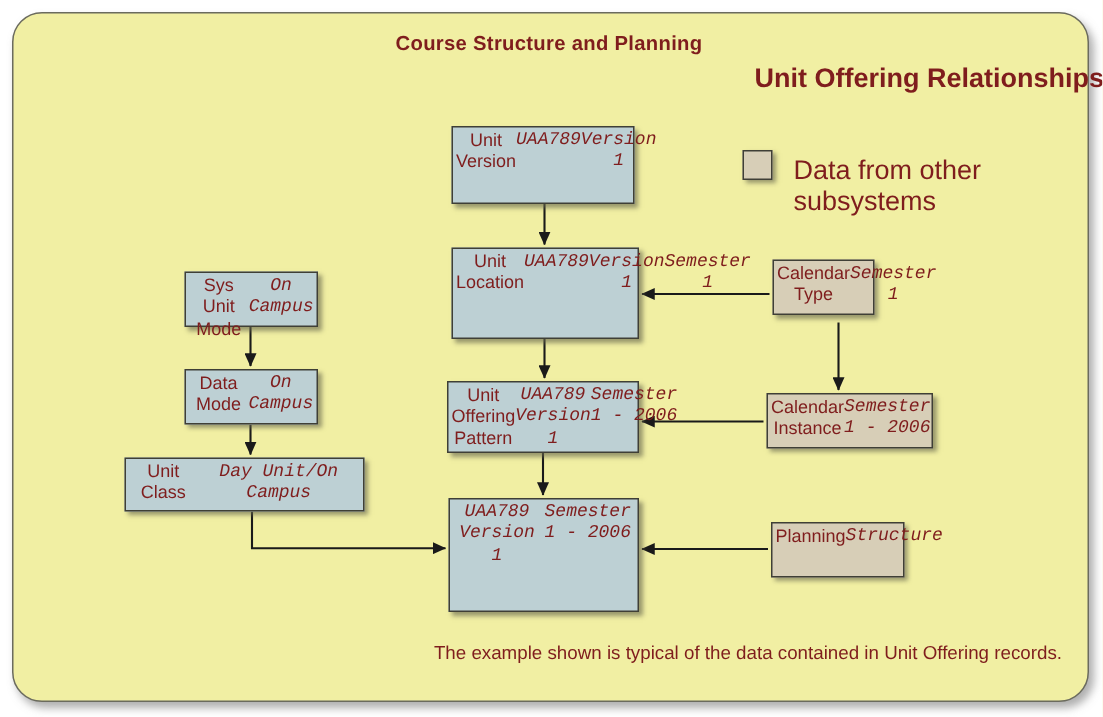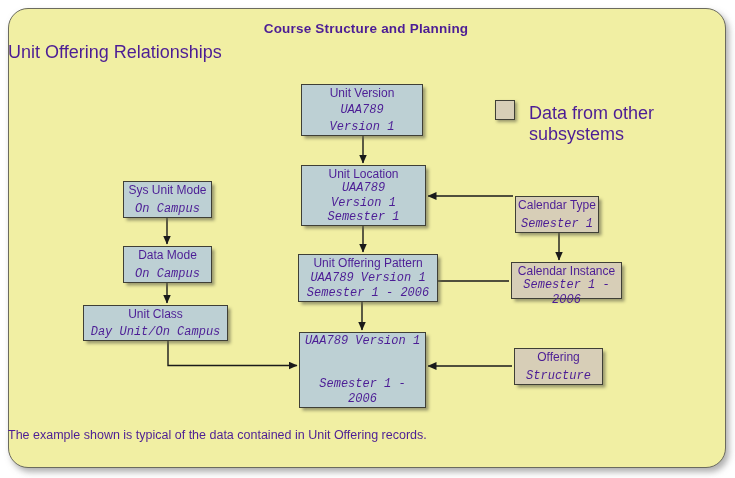--- a/index.html
+++ b/index.html
@@ -1,53 +1,53 @@
 <!DOCTYPE html>
 <html><head>
 <meta charset="utf-8">
 <style>
   html,body{margin:0;padding:0;background:#ffffff;}
   #stage{
     position:relative;width:735px;height:478px;overflow:hidden;
-    font-family:"Liberation Sans","DejaVu Sans",sans-serif;color:#4c1d95;
+    font-family:"Liberation Sans","DejaVu Sans",sans-serif;color:#7f1d1d;
     background:#ffffff;
   }
   .canvas{
     position:absolute;left:8px;top:8px;width:716px;height:458px;
     background:#F1EFA3;border:1px solid #6b6b5e;border-radius:20px;
     box-shadow:3px 4px 6px rgba(110,110,110,0.55);
   }
   .supertitle{
     position:absolute;left:8px;top:21px;width:716px;text-align:center;
     font-size:13.5px;font-weight:bold;letter-spacing:.2px;
   }
   .title{
-    position:absolute;left:8px;top:42px;width:728px;text-align:left;
-    font-size:18px;font-weight:normal;
+    position:absolute;left:8px;top:42px;width:728px;text-align:right;
+    font-size:18px;font-weight:bold;
   }
   .node{
     position:absolute;box-sizing:border-box;
     border:1px solid #3f3f36;
     box-shadow:2.5px 2.5px 3px rgba(105,105,78,0.65);
-    display:flex;flex-direction:column;justify-content:space-between;
+    display:flex;justify-content:space-between;
     text-align:center;font-size:12px;line-height:14.4px;padding:1px 2px;
   }
   .node.record{background:#BDD0D4;}
   .node.subsystem{background:#D7CEB7;}
   .ndetail{font-style:italic;font-family:Liberation Mono, monospace;}
   .arrows{position:absolute;left:0;top:0;pointer-events:none;}
   .conn{stroke:#1a1a1a;stroke-width:1.4;fill:none;}
   .legend-swatch{
     position:absolute;left:495px;top:100px;width:18px;height:18px;
     background:#D7CEB7;border:1px solid #3f3f36;
     box-shadow:2px 2px 3px rgba(105,105,78,0.65);
   }
   .legend-label{position:absolute;left:529px;top:103px;font-size:18px;}
   .footnote{
-    position:absolute;left:8px;top:428px;width:700px;text-align:left;
+    position:absolute;left:8px;top:428px;width:700px;text-align:right;
     font-size:12.5px;
   }
 </style>
 </head>
 <body>
 
 <div id="stage">
   <div class="canvas"></div>
 
   <div class="supertitle">Course Structure and Planning</div>
@@ -77,58 +77,58 @@
     <div class="ndetail">Version 1</div>
   </div>
 
   <div class="node record" style="left:301px;top:165px;width:125px;height:61px">
     <div class="ntitle">Unit Location</div>
     <div class="ndetail">UAA789</div>
     <div class="ndetail">Version 1</div>
     <div class="ndetail">Semester 1</div>
   </div>
 
-  <div class="node record" style="left:298px;top:254px;width:140px;height:48px">
+  <div class="node record" style="left:298px;top:254px;width:128px;height:48px">
     <div class="ntitle">Unit Offering Pattern</div>
     <div class="ndetail">UAA789 Version 1</div>
     <div class="ndetail">Semester 1 - 2006</div>
   </div>
 
   <div class="node record" style="left:299px;top:332px;width:127px;height:76px">
     <div class="ndetail">UAA789 Version 1</div>
     <div class="ndetail">Semester 1 - 2006</div>
   </div>
 
   <div class="node record" style="left:123px;top:181px;width:89px;height:37px">
     <div class="ntitle">Sys Unit Mode</div>
     <div class="ndetail">On Campus</div>
   </div>
 
   <div class="node record" style="left:123px;top:246px;width:89px;height:37px">
     <div class="ntitle">Data Mode</div>
     <div class="ndetail">On Campus</div>
   </div>
 
-  <div class="node record" style="left:83px;top:305px;width:145px;height:36px">
+  <div class="node record" style="left:83px;top:305px;width:160px;height:36px">
     <div class="ntitle">Unit Class</div>
     <div class="ndetail">Day Unit/On Campus</div>
   </div>
 
-  <div class="node subsystem" style="left:515px;top:196px;width:84px;height:37px">
+  <div class="node subsystem" style="left:515px;top:173px;width:68px;height:37px">
     <div class="ntitle">Calendar Type</div>
     <div class="ndetail">Semester 1</div>
   </div>
 
   <div class="node subsystem" style="left:511px;top:262px;width:111px;height:37px">
     <div class="ntitle">Calendar Instance</div>
     <div class="ndetail">Semester 1 - 2006</div>
   </div>
 
   <div class="node subsystem" style="left:514px;top:348px;width:89px;height:37px">
-    <div class="ntitle">Offering</div>
+    <div class="ntitle">Planning</div>
     <div class="ndetail">Structure</div>
   </div>
 
   <div class="legend-swatch"></div>
   <div class="legend-label">Data from other subsystems</div>
 
   <div class="footnote">The example shown is typical of the data contained in Unit Offering records.</div>
 </div>
 
 </body></html>

